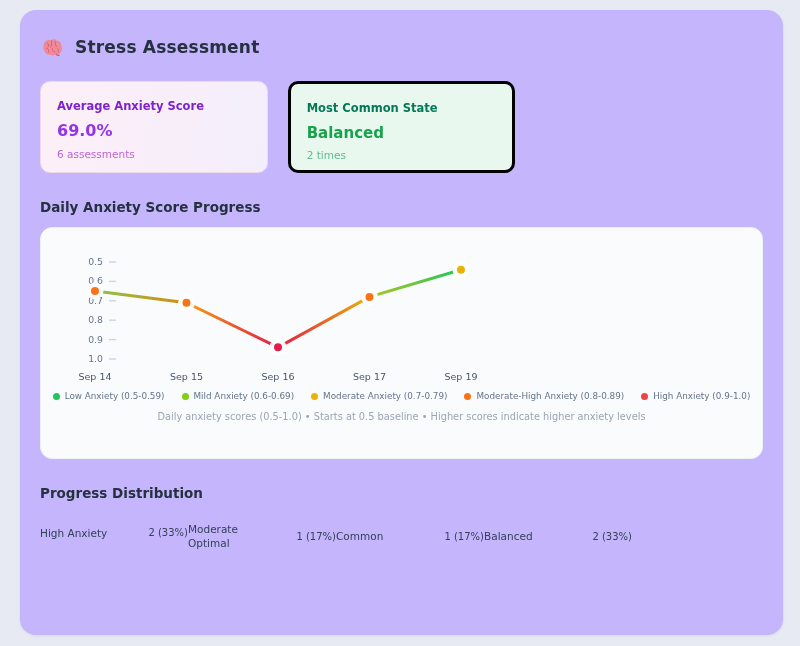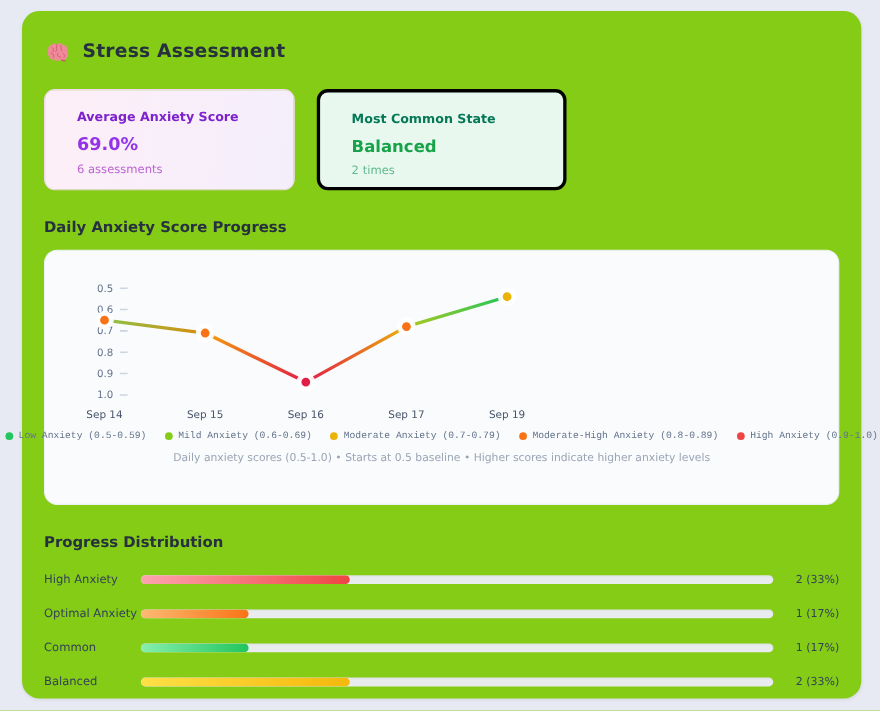--- a/index.html
+++ b/index.html
@@ -4,31 +4,31 @@
 <style>
   html,body{margin:0;padding:0;}
   body{
     width:800px;height:646px;position:relative;overflow:hidden;
     background:#e7eaf2;
     font-family:"DejaVu Sans","Liberation Sans",sans-serif;
     -webkit-font-smoothing:antialiased;
   }
   .app-card{
     position:absolute;left:20px;top:10px;width:763px;height:625px;
-    background:#84cc16;border-radius:16px;
+    background:#c4b5fd;border-radius:16px;
     box-shadow:0 1px 3px rgba(16,24,40,.08);
     box-sizing:border-box;
   }
   
   .hdr{display:flex;align-items:center;gap:12px;margin:27px 20px 0 22px;}
   .hdr .brain{width:21px;height:19px;flex:0 0 auto;}
   .hdr h1{margin:0;font-size:17px;font-weight:700;color:#26303e;letter-spacing:.2px;}
   
   .stats{display:grid;grid-template-columns:1fr 1fr 1fr;gap:20px;margin:24px 20px 0 20px;}
-  .stat{border-radius:10px;padding:14px 29px;box-sizing:border-box;height:92px;}
+  .stat{border-radius:10px;padding:14px 16px;box-sizing:border-box;height:92px;}
   .stat .lbl{font-size:11.5px;font-weight:700;margin:3px 0 0;}
   .stat-avg{background:linear-gradient(100deg,#fdeff7 0%,#f4eefc 100%);border:1px solid #f1d9ec;}
   .stat-avg .lbl{color:#7e22ce;}
   .stat-avg .big{font-size:16px;font-weight:800;color:#9333ea;margin-top:8px;}
   .stat-avg .sub{font-size:10.5px;color:#bb64d4;margin-top:8px;}
   .stat-trend{background:#eaf1fb;border:1px solid #d4e1f5;}
   .stat-trend .lbl{color:#1d4ed8;}
   .trend-line{display:flex;align-items:center;gap:9px;margin-top:11px;}
   .trend-badge{
     width:19px;height:19px;border-radius:4px;
@@ -42,27 +42,27 @@
   .stat-state .sub{font-size:10.5px;color:#5fba8c;margin-top:7px;}
   
   .sec-title{margin:26px 20px 0 20px;font-size:13.5px;font-weight:700;color:#26303e;}
   .chart-box{
     margin:12px 20px 0 20px;height:232px;box-sizing:border-box;
     background:#fafbfd;border:1px solid #edf0f5;border-radius:12px;
     display:flex;flex-direction:column;align-items:center;
   }
   #line-chart{display:block;margin-top:4px;}
   #line-chart text{font-family:"DejaVu Sans","Liberation Sans",sans-serif;}
-  .legend{display:flex;justify-content:space-between;align-items:center;gap:17px;margin-top:1px;font-family:Liberation Mono, monospace;}
+  .legend{display:flex;justify-content:space-between;align-items:center;gap:17px;margin-top:1px;}
   .legend-item{display:flex;align-items:center;gap:5px;}
   .legend-dot{width:7px;height:7px;border-radius:50%;flex:0 0 auto;}
   .legend-label{font-size:8.8px;color:#64748b;white-space:nowrap;}
   .chart-caption{margin-top:10px;font-size:9.8px;color:#9aa5b4;text-align:center;}
   
-  .dist-rows{margin:14px 20px 0 20px;display:flex;flex-direction:column;}
+  .dist-rows{margin:14px 20px 0 20px;display:flex;}
   .dist-row{display:flex;align-items:center;min-height:24px;margin-top:7px;}
   .dist-row:first-child{margin-top:0;}
   .dist-label{width:88px;flex:0 0 auto;font-size:10.5px;color:#334155;line-height:1.35;}
   .bar-track{
     flex:1;height:8px;border-radius:4px;background:#e9ecef;
     box-shadow:inset 0 1px 2px rgba(0,0,0,.05);overflow:hidden;margin-right:12px;
   }
   .bar-fill{height:100%;border-radius:4px;}
   .dist-value{width:48px;flex:0 0 auto;text-align:right;font-size:10px;color:#334155;white-space:nowrap;}
 </style>
@@ -181,21 +181,21 @@
   <div class="dist-rows" id="dist-rows">
   <div class="dist-row">
     <div class="dist-label">High Anxiety</div>
     <div class="bar-track">
       <div class="bar-fill" style="width: 33%; background: linear-gradient(90deg, rgb(253, 164, 175), rgb(239, 68, 68));"></div>
     </div>
     <div class="dist-value">2 (33%)</div>
   </div>
 
   <div class="dist-row">
-    <div class="dist-label">Optimal Anxiety</div>
+    <div class="dist-label">Moderate Optimal</div>
     <div class="bar-track">
       <div class="bar-fill" style="width: 17%; background: linear-gradient(90deg, rgb(253, 186, 116), rgb(249, 115, 22));"></div>
     </div>
     <div class="dist-value">1 (17%)</div>
   </div>
 
   <div class="dist-row">
     <div class="dist-label">Common</div>
     <div class="bar-track">
       <div class="bar-fill" style="width: 17%; background: linear-gradient(90deg, rgb(134, 239, 172), rgb(34, 197, 94));"></div>

